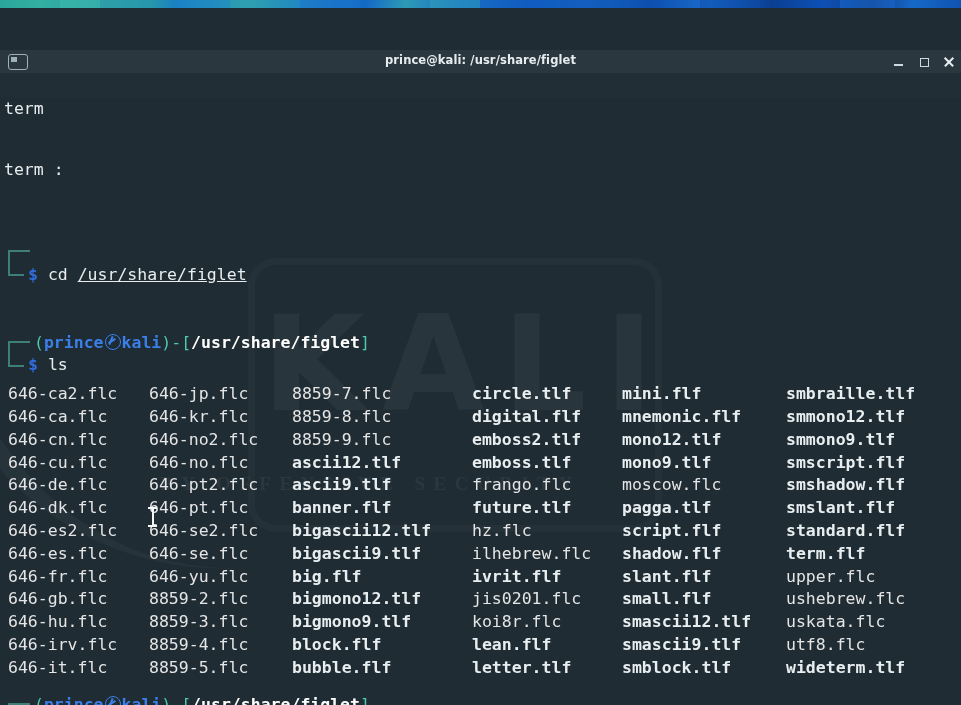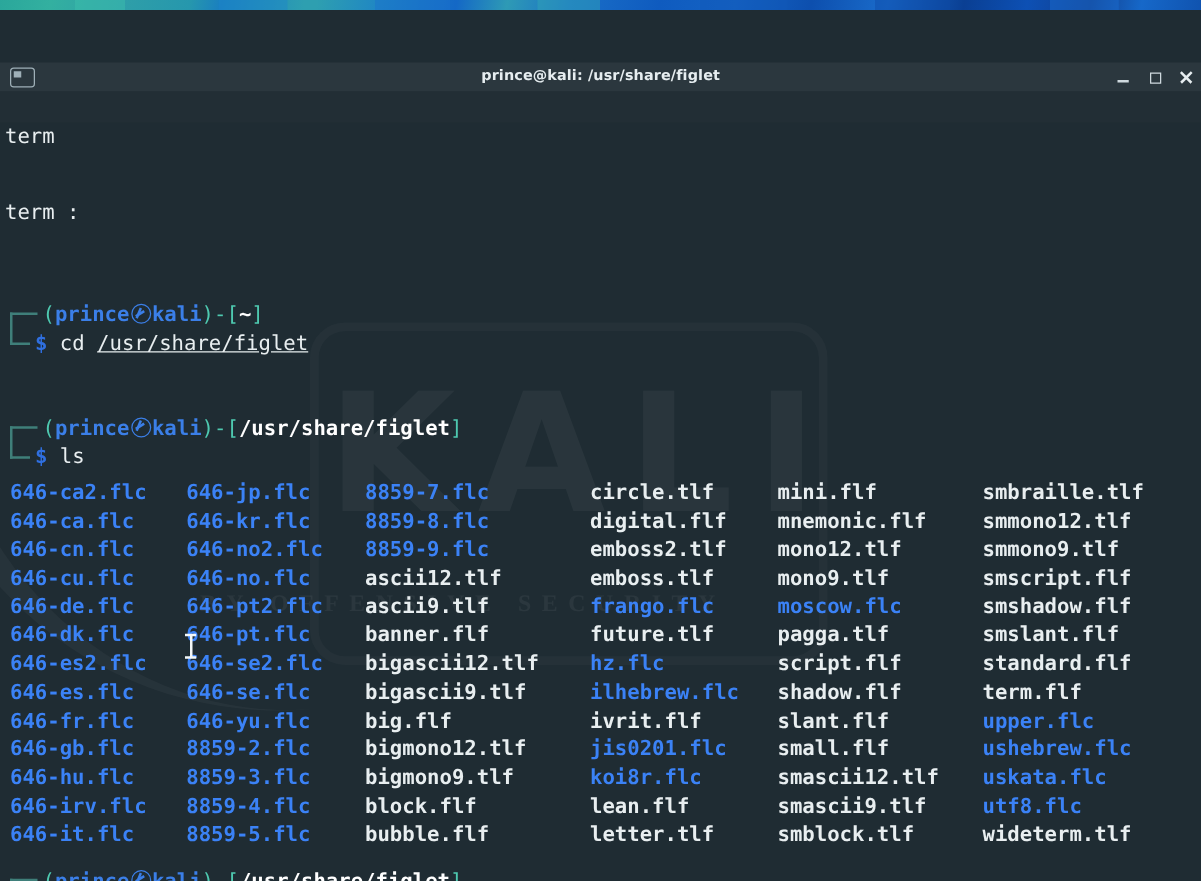--- a/index.html
+++ b/index.html
@@ -119,21 +119,21 @@
     background:#3b7fe8;transform:rotate(-32deg);
   }
 
   
   .filegrid{position:relative;}
   .fileline{
     font-family:"DejaVu Sans Mono", monospace;
     font-size:16.5px;line-height:22.8px;height:22.8px;position:relative;white-space:pre;
   }
   .fcell{position:absolute;top:0;}
-  .f-flc{color:#3b82f6;font-weight:bold;}
+  .f-flc{color:#e5e5e5;font-weight:normal;}
   .f-plain{color:#e8eef0;font-weight:bold;}
 
   .cursor-block{
     display:inline-block;width:10px;height:17px;background:#f2f6f7;vertical-align:-3px;
   }
   .mouse-ibeam{
     position:absolute;left:148px;top:408px;width:9px;height:22px;pointer-events:none;
   }
   .mouse-ibeam::before{
     content:"";position:absolute;left:3.5px;top:2px;width:2px;height:18px;background:#f4f7f8;
@@ -186,21 +186,20 @@
         <div class="line" style="margin-top:38px;">term :</div>
 
         <div class="blank"></div>
         <div class="blank"></div>
         <div class="blank" style="height:14px;"></div>
 
         <div class="promptline">
           <div class="corner-top"></div>
           <div class="corner-vert"></div>
           <div class="corner-bot"></div>
-          <div class="line ptext"><span class="c-teal">(</span><span class="c-blue">prince</span><span class="kali-glyph"></span><span class="c-blue">kali</span><span class="c-teal">)</span><span class="c-teal">-</span><span class="c-teal">[</span><span class="c-white">~</span><span class="c-teal">]</span></div>
         </div>
         <div class="promptline">
           <div class="line ptext2"><span class="c-green-dollar">$</span><span class="c-cmd"> </span><span class="c-cmd">cd</span><span class="c-cmd"> </span><span class="c-path-u">/usr/share/figlet</span></div>
         </div>
 
         <div class="blank"></div>
         <div class="blank" style="height:22px;"></div>
 
         <div class="promptline">
           <div class="corner-top"></div>

